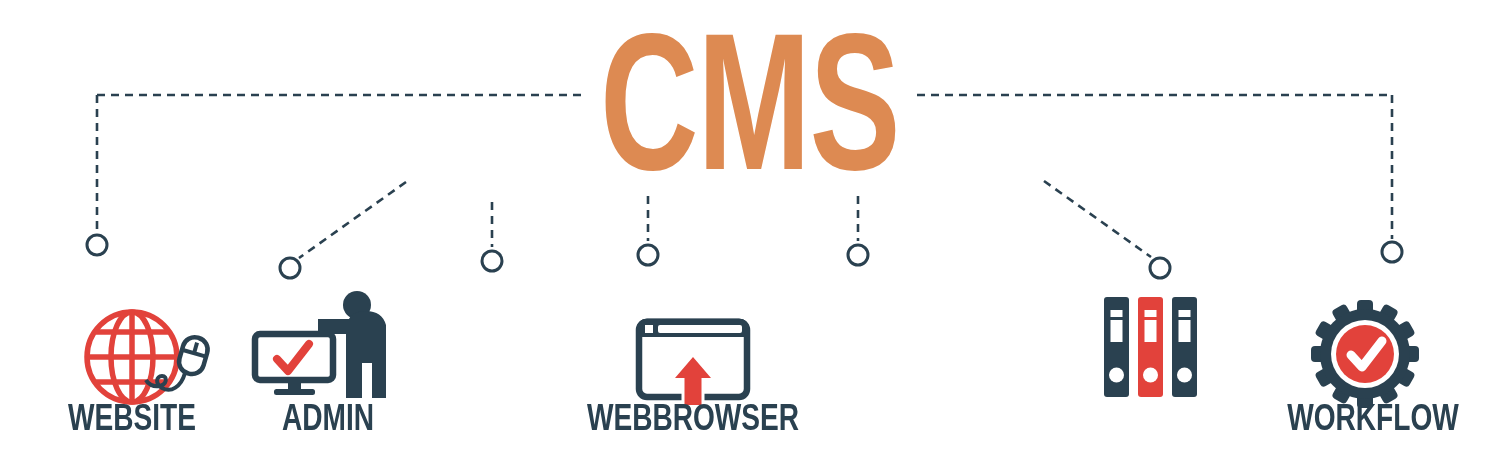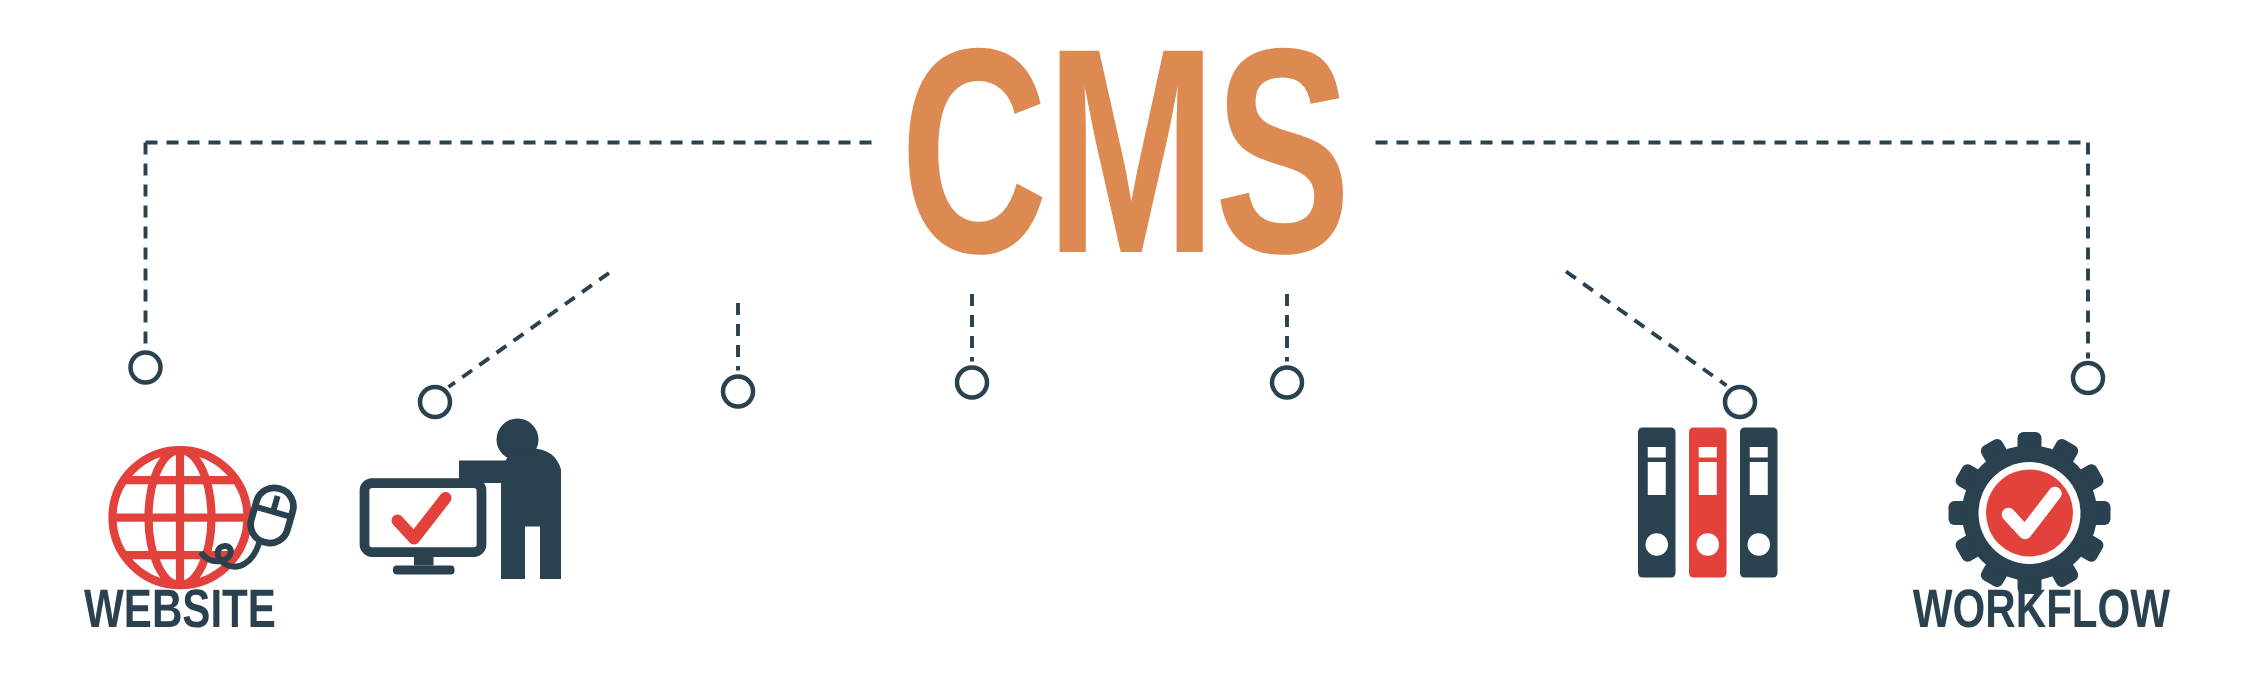--- a/index.html
+++ b/index.html
@@ -15,21 +15,21 @@
   }
   .connectors{position:absolute;left:0;top:0;}
   .dash{fill:none;stroke:var(--dark);stroke-width:2.6;stroke-dasharray:8 6;}
   .dot{fill:#fff;stroke:var(--dark);stroke-width:3;}
   .title{
     position:absolute;left:0;right:0;top:4px;text-align:center;
     font-size:195px;line-height:1;font-weight:bold;color:var(--orange);
     letter-spacing:-2px;white-space:nowrap;
   }
   .title span{display:inline-block;transform:scaleX(.70);transform-origin:50% 50%;}
-  .item{position:absolute;top:278px;width:240px;height:155px;margin:0;}
+  .item{position:absolute;top:278px;width:240px;height:155px;margin:12px;}
   .item svg{position:absolute;}
   .label{
     position:absolute;left:-30px;right:-30px;top:110px;text-align:center;
     font-size:36px;line-height:1;font-weight:bold;color:var(--dark);white-space:nowrap;
   }
   .label span{display:inline-block;transform:scaleX(.78);transform-origin:50% 50%;}
   
   .fd{fill:var(--dark);} .fr{fill:var(--red);} .fw{fill:#fff;} .fn{fill:none;}
   .sd{stroke:var(--dark);} .sr{stroke:var(--red);}
 </style>
@@ -81,23 +81,38 @@
 
   <figure class="item" style="left:196px">
     <svg style="left:39px;top:0px" width="155" height="115" viewBox="0 0 155 115">
       <rect class="fn sd" stroke-width="6.5" x="8" y="44" width="78" height="46" rx="5"></rect>
       <path class="fn sr" stroke-width="8" stroke-linecap="round" stroke-linejoin="round" d="M30,69 L41,81 L62,54"></path>
       <rect class="fd" x="41" y="90" width="13" height="9"></rect>
       <rect class="fd" x="27" y="99" width="41" height="6" rx="2.5"></rect>
       <circle class="fd" cx="110" cy="15" r="14"></circle>
       <path class="fd" d="M71,29 H102 Q106,21 119,21 Q135,21 139,35 V108 H125 V73 H115 V108 H99 V44 H71 Z"></path>
     </svg>
+    <figcaption class="label">
+      <span>ADMIN</span>
+    </figcaption>
   </figure>
 
 
+  <figure class="item" style="left:561px">
+    <svg style="left:57px;top:22px" width="130" height="100" viewBox="0 0 130 100">
+      <rect class="fn sd" stroke-width="6.5" x="9" y="10" width="108" height="75" rx="8"></rect>
+      <path class="fd" d="M17,6.5 h92 a10.5,10.5 0 0 1 10.5,10.5 v8 H6.5 v-8 a10.5,10.5 0 0 1 10.5,-10.5 z"></path>
+      <rect class="fw" x="15" y="13" width="8" height="8"></rect>
+      <rect class="fw" x="28" y="13" width="84" height="8" rx="2"></rect>
+      <path class="fr" stroke="#ffffff" stroke-width="6" paint-order="stroke" d="M63,45 L81,66 H71.5 V93 H54.5 V66 H45 Z"></path>
+    </svg>
+    <figcaption class="label">
+      <span>WEBBROWSER</span>
+    </figcaption>
+  </figure>
 
 
   <figure class="item" style="left:1019px">
     <svg style="left:66px;top:2px" width="115" height="110" viewBox="0 0 115 110">
       <g>
         <rect class="fd" x="7" y="5" width="25" height="100" rx="3"></rect>
         <rect class="fw" x="13.5" y="18" width="12" height="7"></rect>
         <rect class="fw" x="13.5" y="28" width="12" height="22"></rect>
         <circle class="fw" cx="19.5" cy="83" r="7.5"></circle>
       </g>

